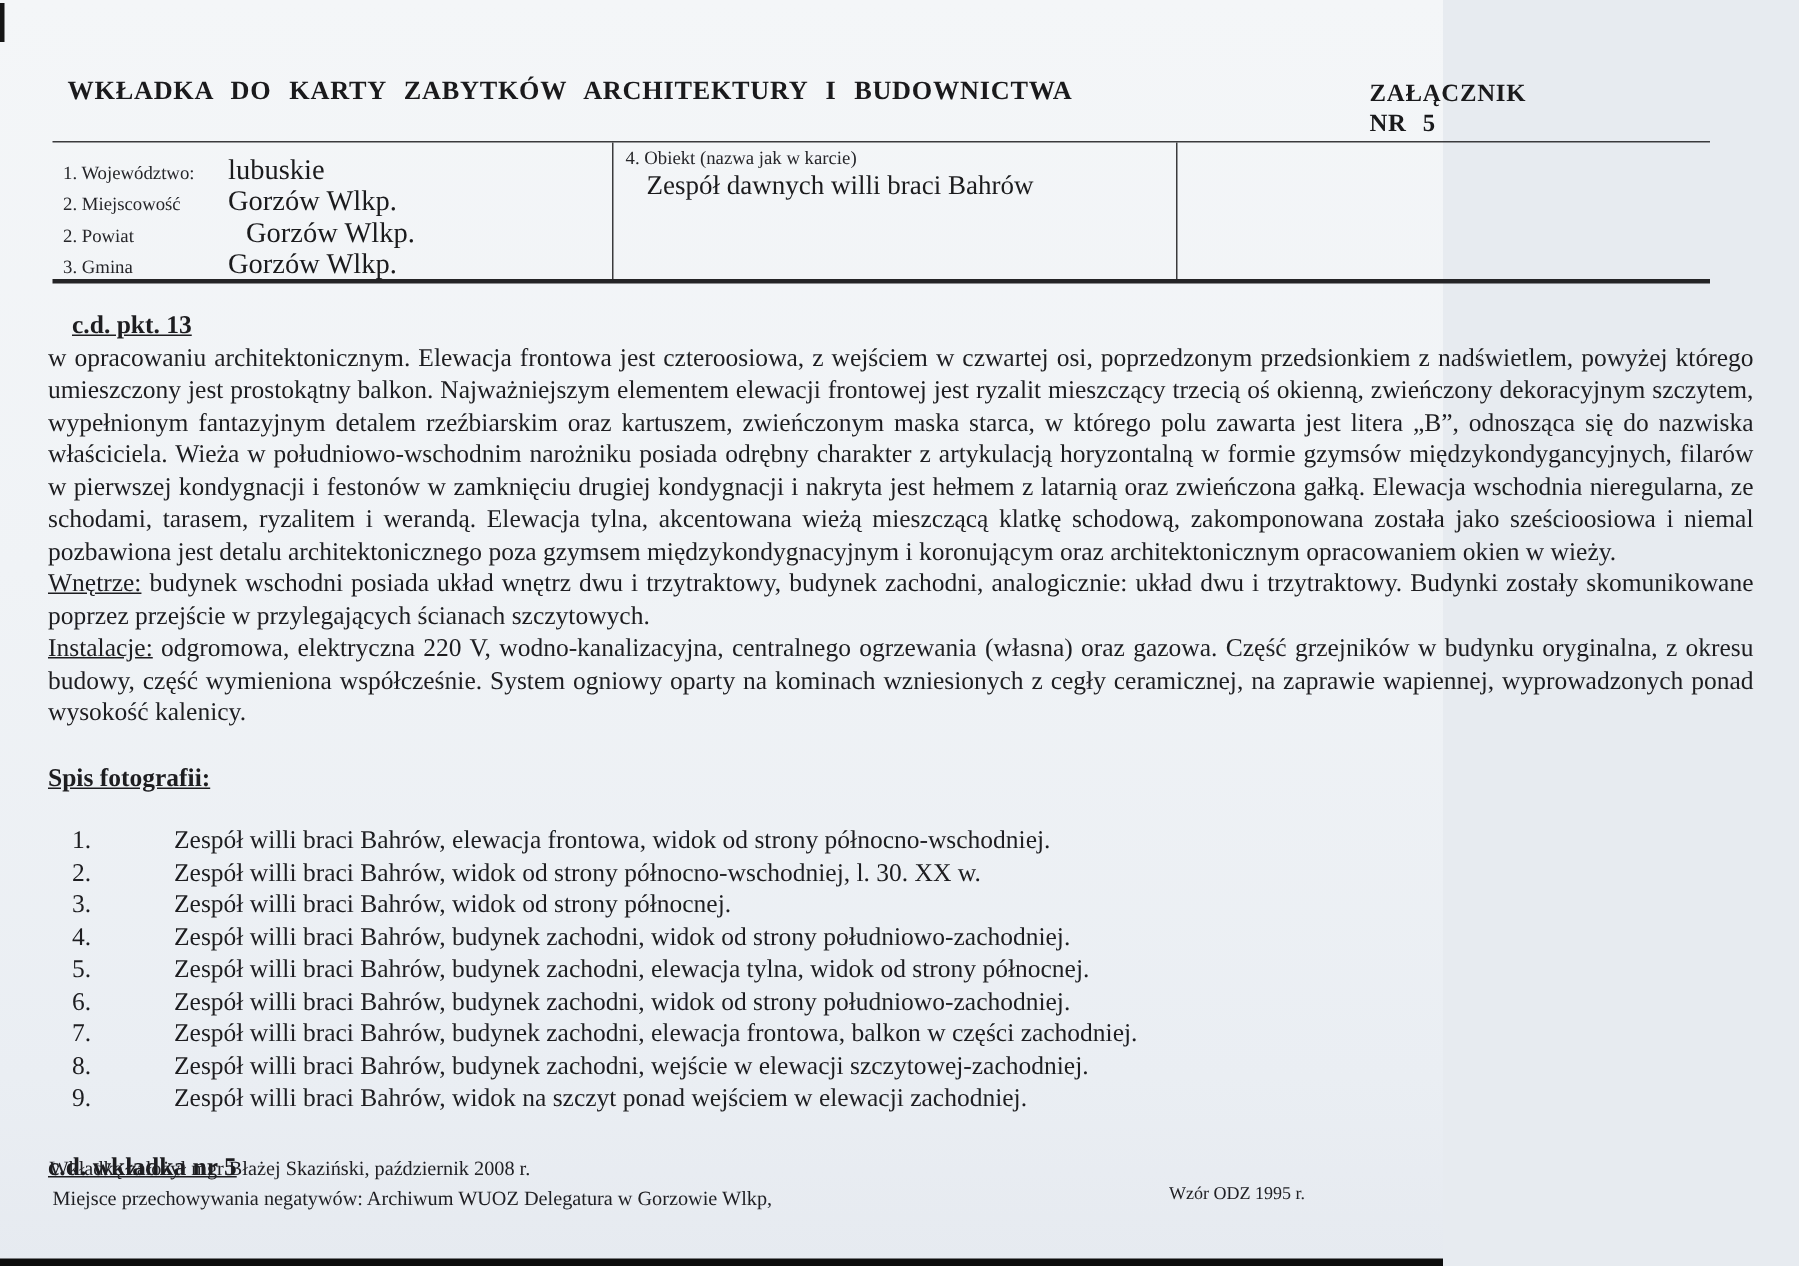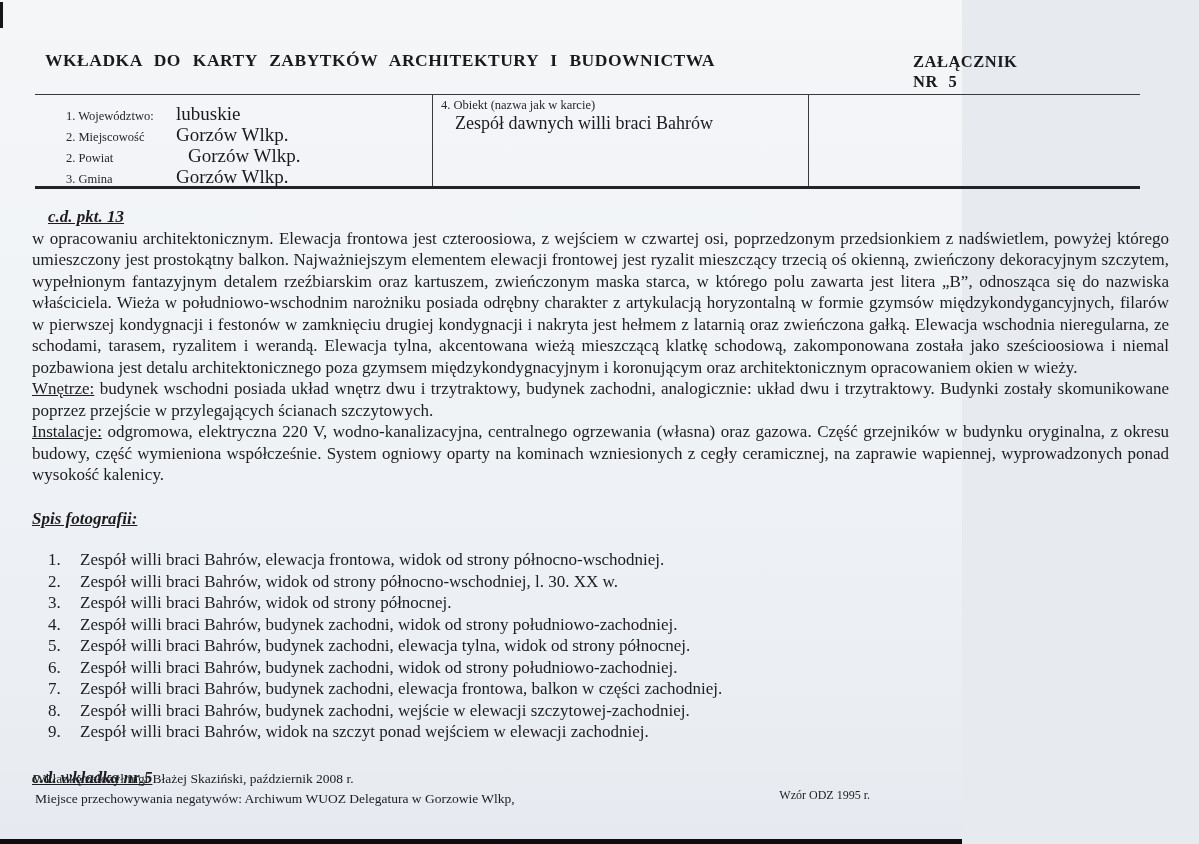--- a/index.html
+++ b/index.html
@@ -27,46 +27,46 @@
     font-size:16.5px;font-weight:bold;letter-spacing:0.5px;word-spacing:6px;color:#1a1a1c;
   }
 
   
   .form-table{
     position:absolute;left:35px;top:94px;width:1105px;height:91px;
     border-top:1.5px solid #3a3a3c;border-bottom:3px solid #242426;
     display:flex;
   }
   .col{box-sizing:border-box;height:100%;}
-  .col-admin{width:373px;padding:8px 6px 4px 7px;margin-left:24px;}
+  .col-admin{width:373px;padding:8px 6px 4px 7px;}
   .col-object{width:377px;border-left:1.5px solid #3a3a3c;border-right:1.5px solid #3a3a3c;padding:3px 8px;}
   .col-contents{width:355px;padding:3px 8px;}
   .admin-row{display:flex;align-items:baseline;height:21px;}
   .admin-label{font-size:12.5px;color:#26262a;width:110px;flex:0 0 110px;}
   .admin-value{font-size:19px;color:#1b1b1d;}
   .admin-row:nth-child(3) .admin-value{padding-left:12px;}
   .cell-label{font-size:12.5px;color:#26262a;}
   .cell-value{font-size:18px;color:#1b1b1d;margin-top:0;padding-left:14px;}
 
   
   .main-text{
     position:absolute;left:32px;top:206px;width:1137px;
     font-size:17px;line-height:21.5px;color:#1d1d20;
   }
   .sec-heading{
     font-weight:bold;text-decoration:underline;
-    margin:0 0 0 16px;padding:0;font-size:17px;font-style:italic;
+    margin:0 0 0 16px;padding:0;font-size:17px;
   }
   .main-text p{margin:0;padding:0;text-align:justify;}
   .u{text-decoration:underline;}
   .photos-heading{margin-top:22px;margin-left:0;}
   .photo-list{margin-top:20px;}
   .photo-item{display:flex;}
   .photo-num{flex:0 0 32px;padding-left:16px;box-sizing:content-box;}
-  .photo-text{flex:1;}
+  .photo-text{flex:1;margin-left:36px;}
   .cont-heading{margin-top:24px;margin-left:0;}
 
   
   .footer-line1{position:absolute;left:33px;top:771px;font-size:13.5px;color:#202024;}
   .footer-line2{position:absolute;left:35px;top:791px;font-size:13.5px;color:#202024;}
   .footer-model{position:absolute;right:92px;top:788px;font-size:12px;color:#202024;}
 </style>
 </head>
 <body>
 

